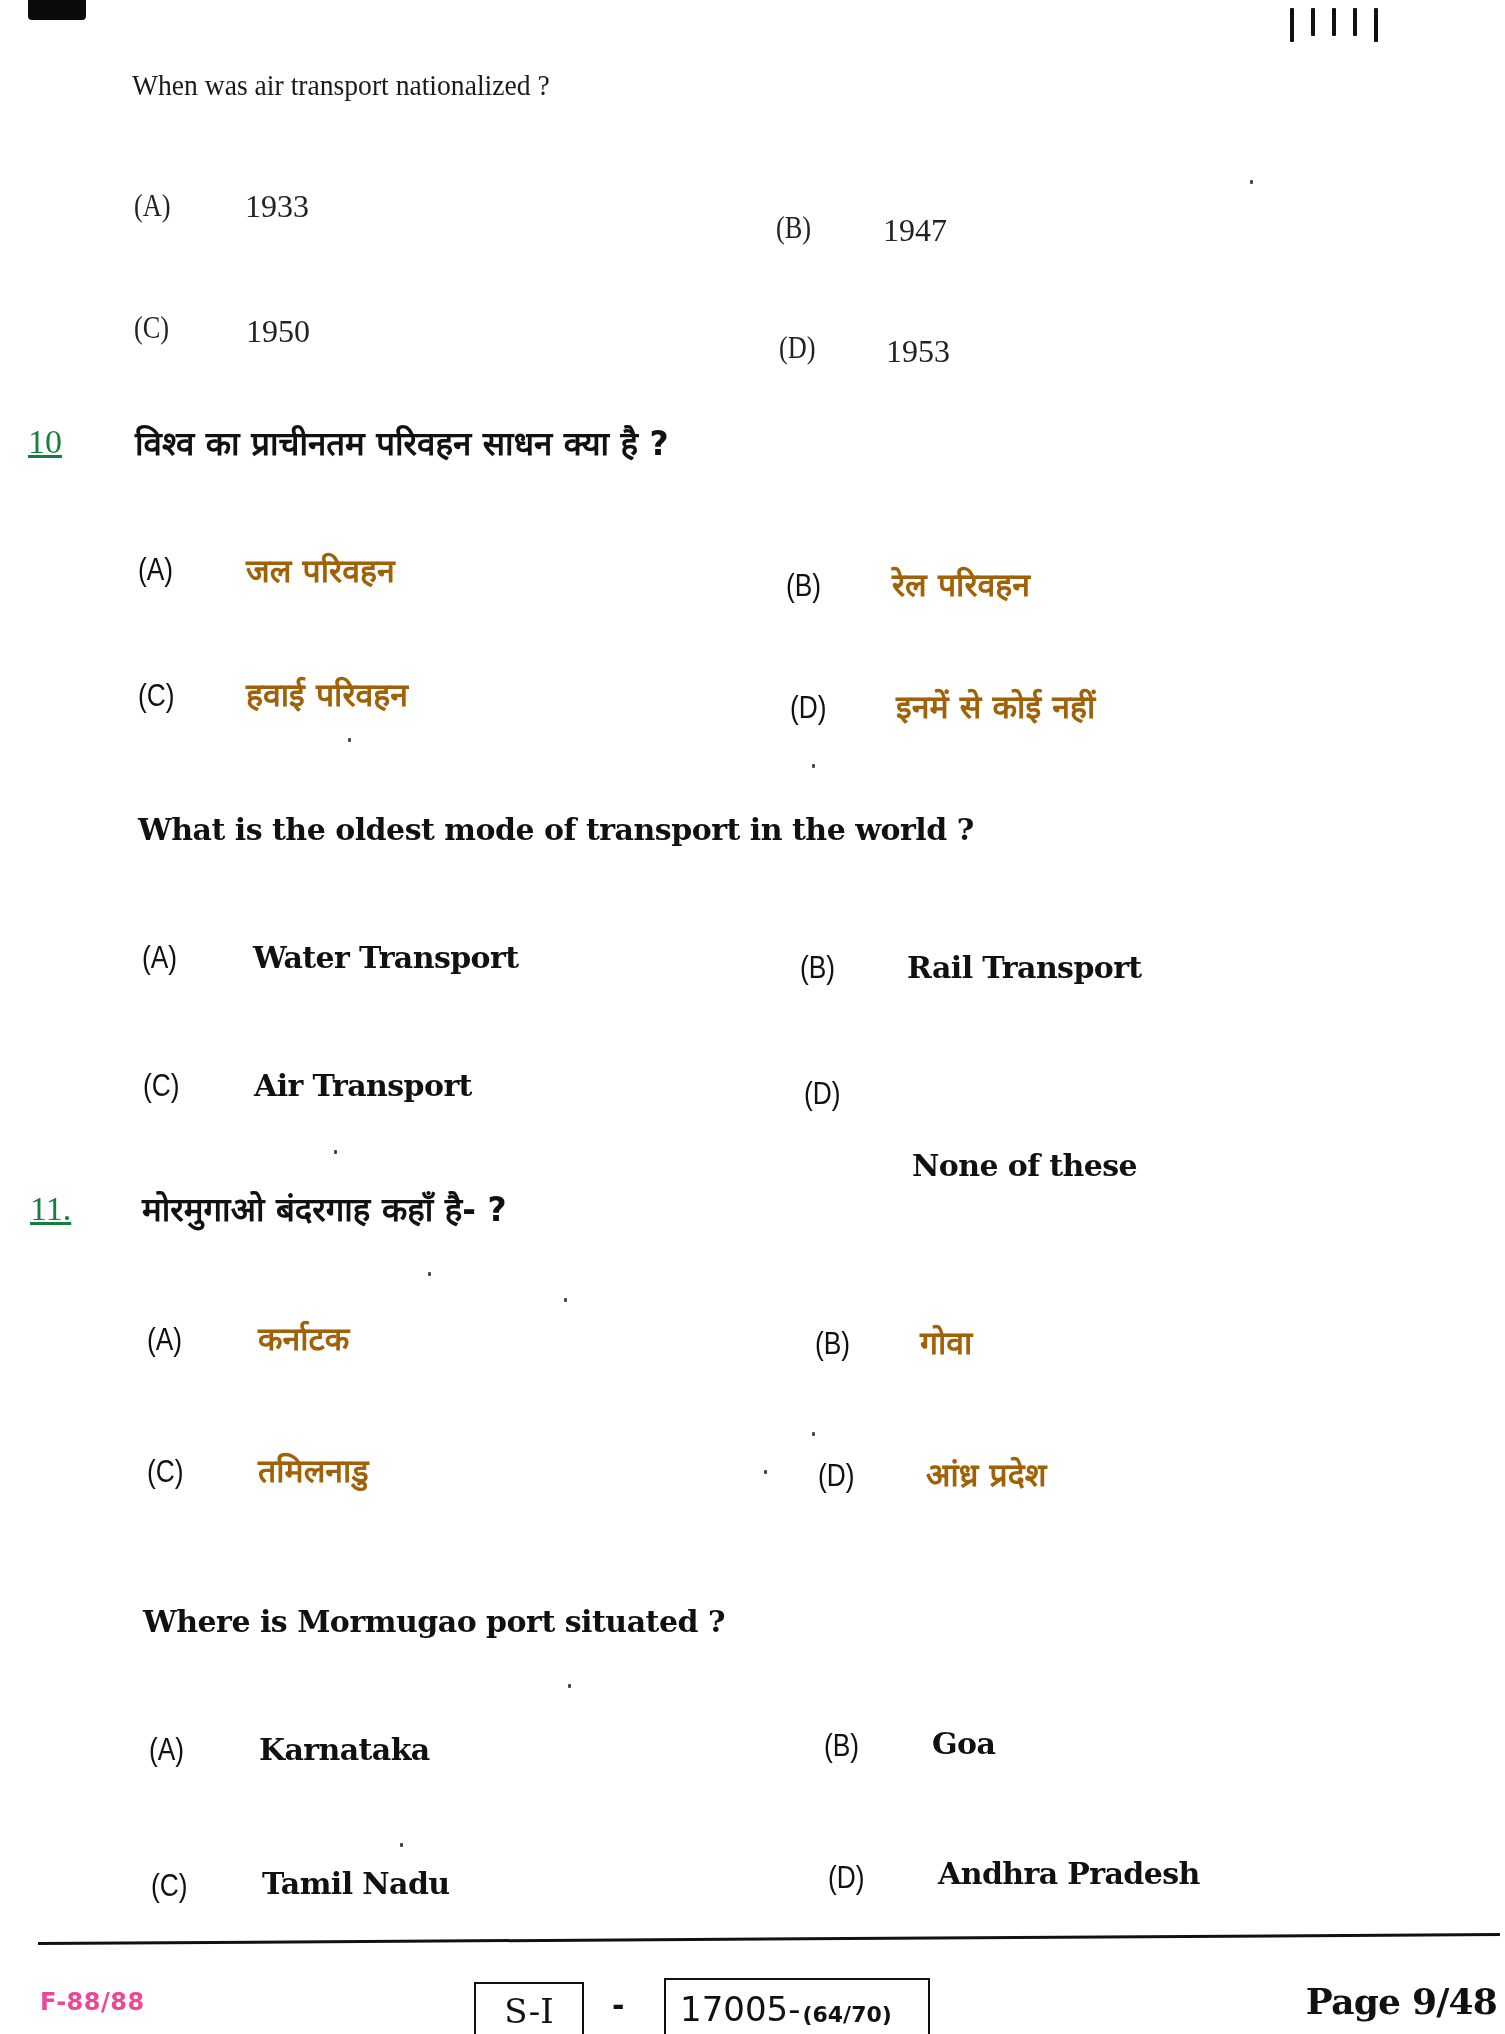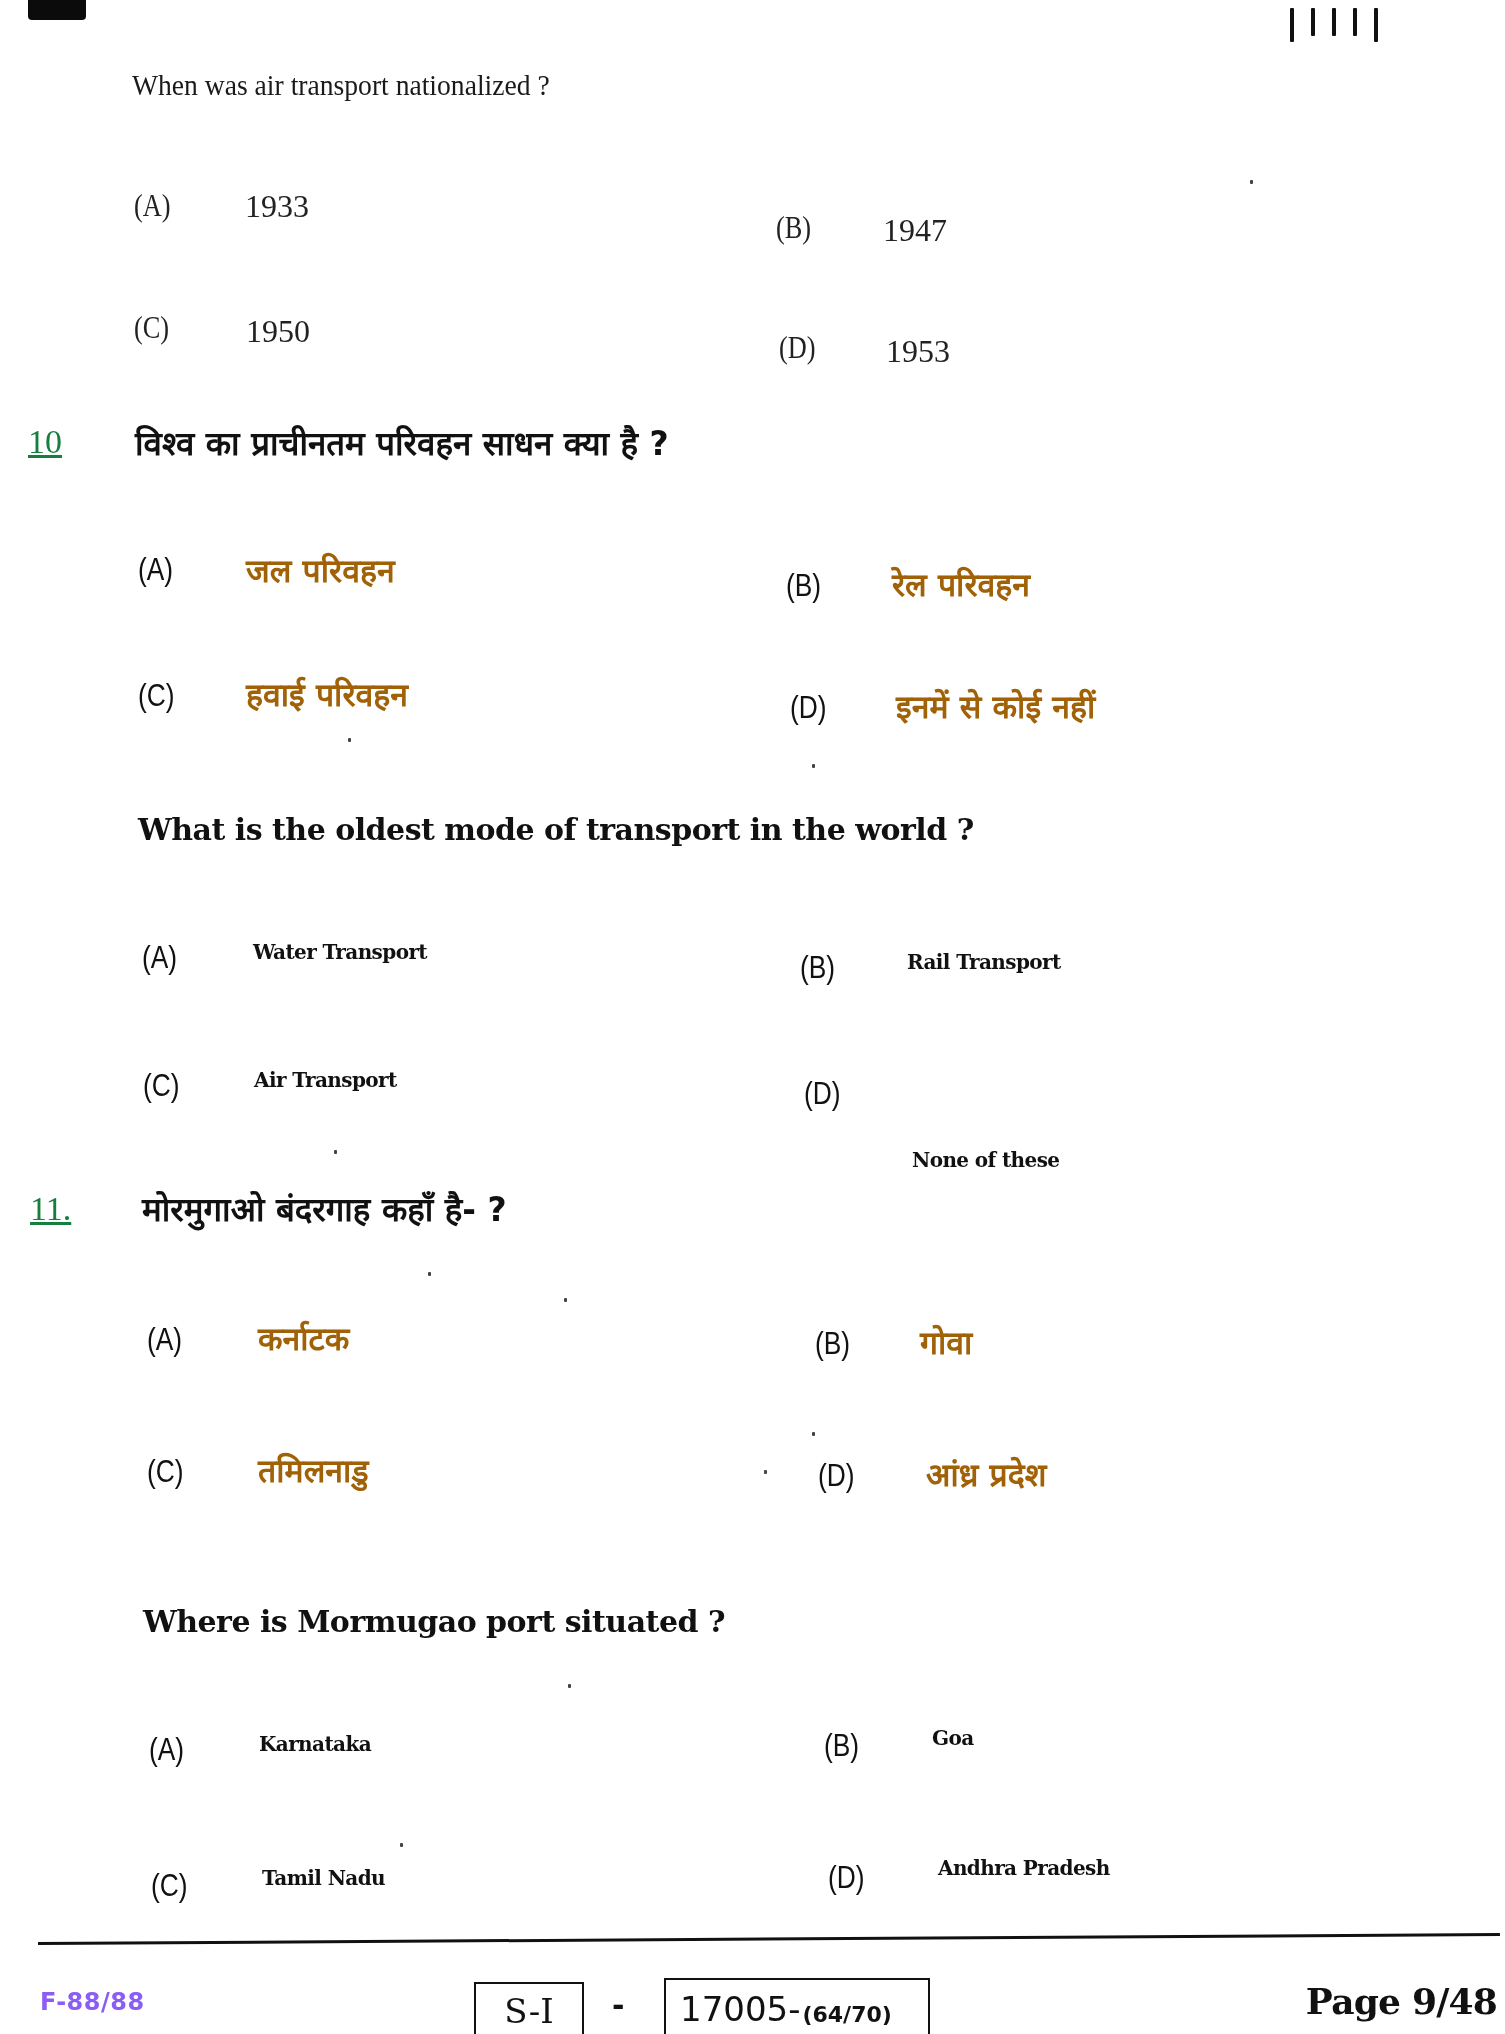--- a/index.html
+++ b/index.html
@@ -90,21 +90,21 @@
     }
     .opt-text-hi {
       font-family: "DejaVu Sans", sans-serif;
       font-weight: bold;
       font-size: 32px;
       color: #a16207;
     }
     .opt-text-en {
       font-family: "DejaVu Serif", serif;
       font-weight: bold;
-      font-size: 20px;
+      font-size: 30px;
       letter-spacing: -0.6px;
       color: #111;
     }
 
     .footer-rule {
       position: absolute;
       left: 38px;
       top: 1942px;
       width: 1462px;
       height: 3px;
@@ -112,21 +112,21 @@
       transform: rotate(-0.35deg);
       transform-origin: left center;
     }
     .footer-code {
       position: absolute;
       left: 40px;
       top: 1988px;
       font-family: "DejaVu Sans", sans-serif;
       font-weight: bold;
       font-size: 24px;
-      color: #8b5cf6;
+      color: #ec4899;
       letter-spacing: 0.5px;
     }
     .footer-box {
       position: absolute;
       border: 2.5px solid #111;
       border-bottom: none;
       font-family: "DejaVu Serif", serif;
       font-size: 34px;
       color: #111;
       display: flex;

